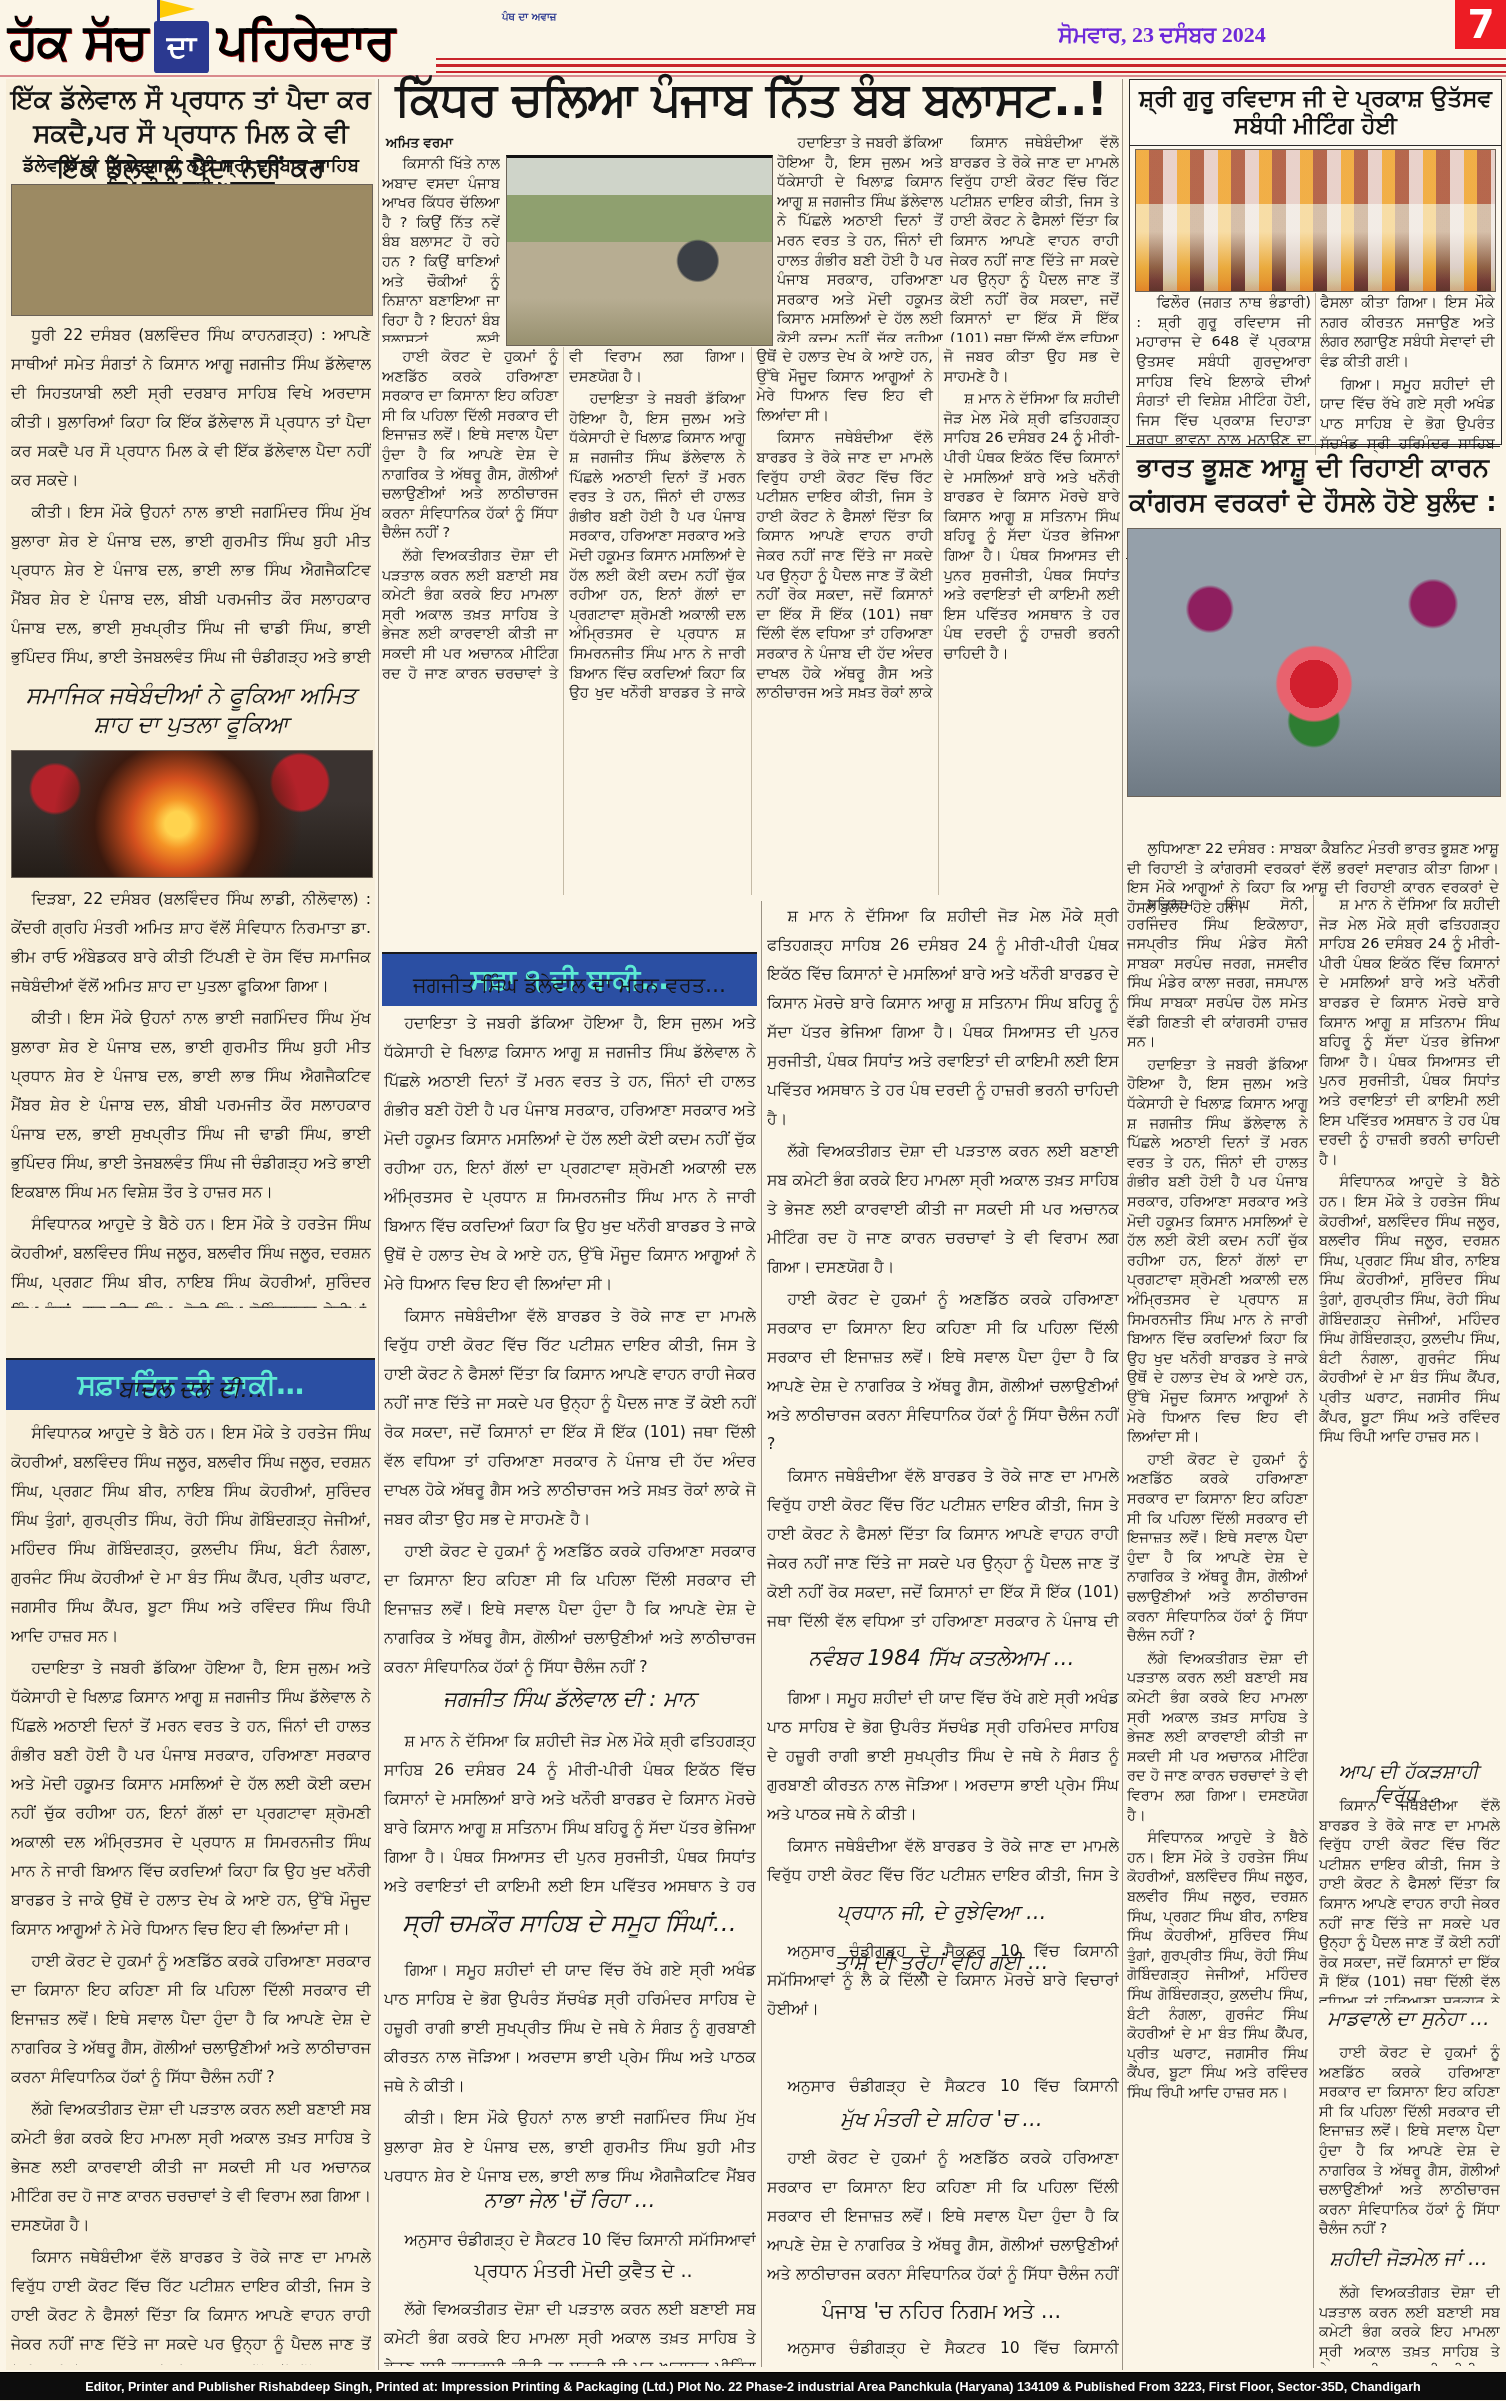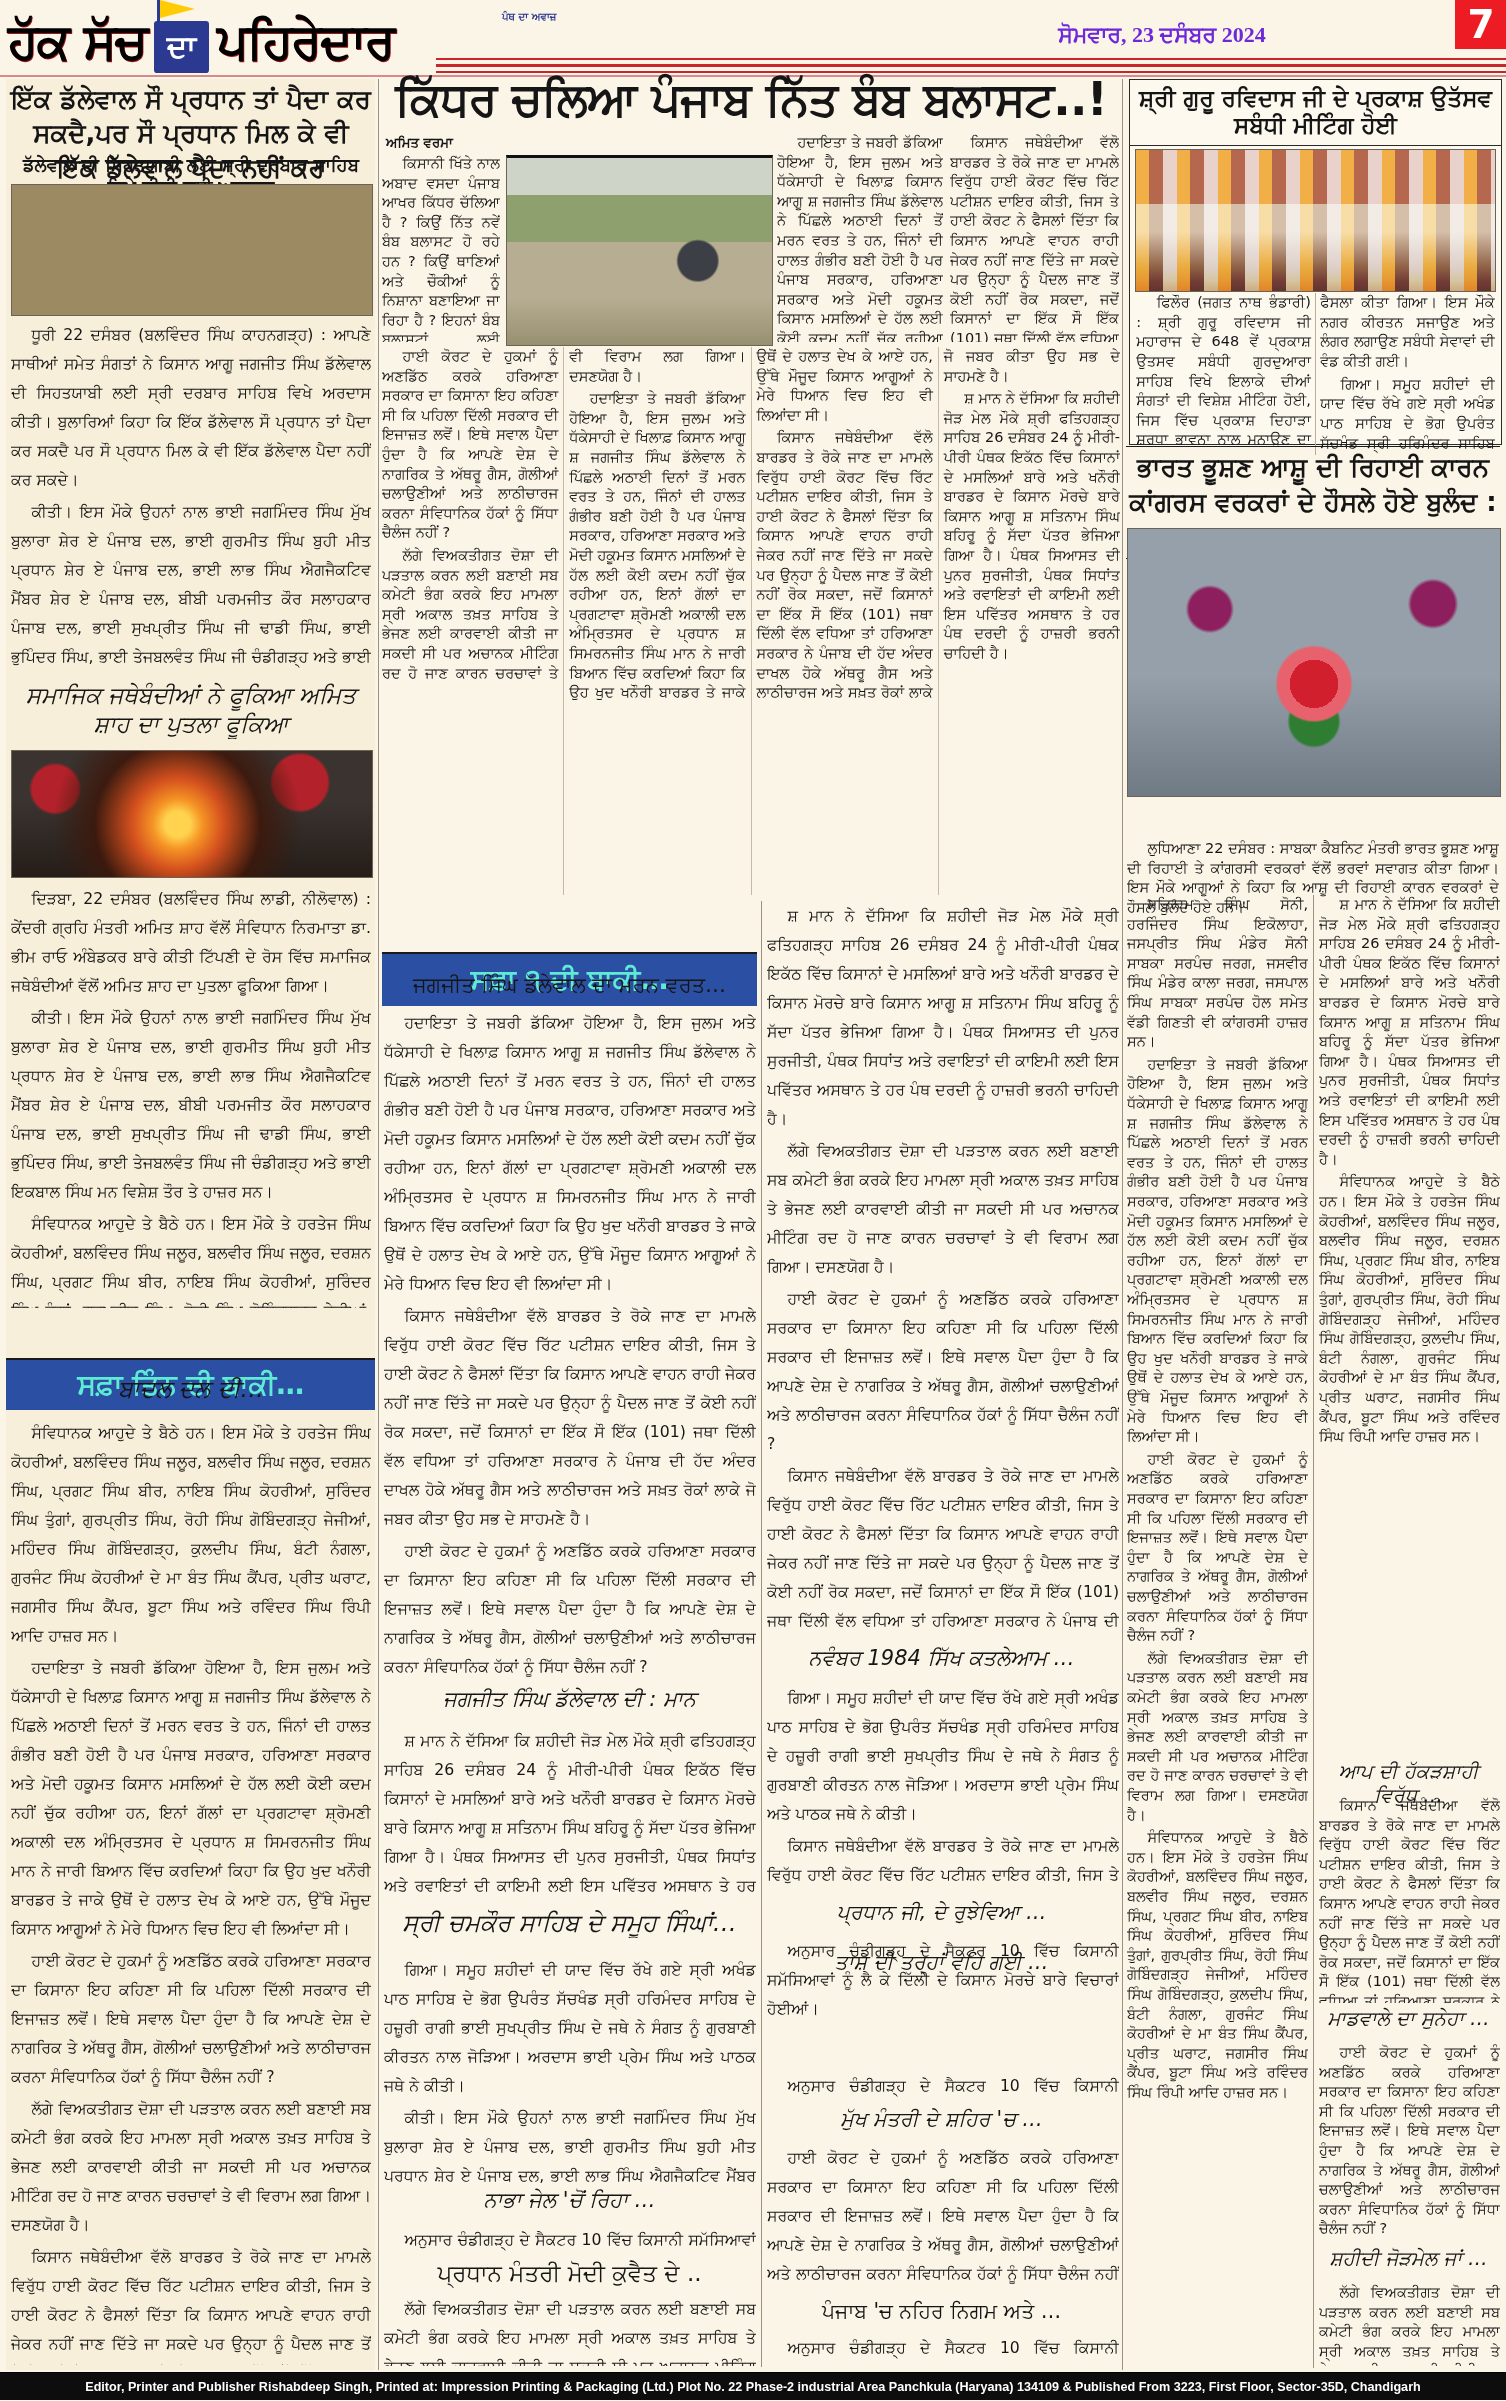--- a/index.html
+++ b/index.html
@@ -167,21 +167,21 @@
     </div>
   <div class="sec-head" style="position:absolute;left:382px;top:1908px;width:375px;font-size:24px">ਸ੍ਰੀ ਚਮਕੌਰ ਸਾਹਿਬ ਦੇ ਸਮੂਹ ਸਿੰਘਾਂ…</div>
   <div class="body-txt" style="position:absolute;left:384px;top:1955px;width:372px;height:228px">
       <p>ਗਿਆ। ਸਮੂਹ ਸ਼ਹੀਦਾਂ ਦੀ ਯਾਦ ਵਿੱਚ ਰੱਖੇ ਗਏ ਸ੍ਰੀ ਅਖੰਡ ਪਾਠ ਸਾਹਿਬ ਦੇ ਭੋਗ ਉਪਰੰਤ ਸੱਚਖੰਡ ਸ੍ਰੀ ਹਰਿਮੰਦਰ ਸਾਹਿਬ ਦੇ ਹਜ਼ੂਰੀ ਰਾਗੀ ਭਾਈ ਸੁਖਪ੍ਰੀਤ ਸਿੰਘ ਦੇ ਜਥੇ ਨੇ ਸੰਗਤ ਨੂੰ ਗੁਰਬਾਣੀ ਕੀਰਤਨ ਨਾਲ ਜੋੜਿਆ। ਅਰਦਾਸ ਭਾਈ ਪ੍ਰੇਮ ਸਿੰਘ ਅਤੇ ਪਾਠਕ ਜਥੇ ਨੇ ਕੀਤੀ।</p>
       <p>ਕੀਤੀ। ਇਸ ਮੌਕੇ ਉਹਨਾਂ ਨਾਲ ਭਾਈ ਜਗਮਿੰਦਰ ਸਿੰਘ ਮੁੱਖ ਬੁਲਾਰਾ ਸ਼ੇਰ ਏ ਪੰਜਾਬ ਦਲ, ਭਾਈ ਗੁਰਮੀਤ ਸਿੰਘ ਬੁਹੀ ਮੀਤ ਪ੍ਰਧਾਨ ਸ਼ੇਰ ਏ ਪੰਜਾਬ ਦਲ, ਭਾਈ ਲਾਭ ਸਿੰਘ ਐਗਜੈਕਟਿਵ ਮੈਂਬਰ ਸ਼ੇਰ ਏ ਪੰਜਾਬ ਦਲ, ਬੀਬੀ ਪਰਮਜੀਤ ਕੌਰ ਸਲਾਹਕਾਰ ਪੰਜਾਬ ਦਲ, ਭਾਈ ਸੁਖਪ੍ਰੀਤ ਸਿੰਘ ਜੀ ਢਾਡੀ ਸਿੰਘ, ਭਾਈ ਭੁਪਿੰਦਰ ਸਿੰਘ, ਭਾਈ ਤੇਜਬਲਵੰਤ ਸਿੰਘ ਜੀ ਚੰਡੀਗੜ੍ਹ ਅਤੇ ਭਾਈ ਇਕਬਾਲ ਸਿੰਘ ਮਨ ਵਿਸ਼ੇਸ਼ ਤੌਰ ਤੇ ਹਾਜ਼ਰ ਸਨ।</p>
     </div>
   <div class="sec-head" style="position:absolute;left:382px;top:2187px;width:375px;font-size:21px">ਨਾਭਾ ਜੇਲ 'ਚੋਂ ਰਿਹਾ …</div>
   <div class="body-txt" style="position:absolute;left:384px;top:2225px;width:372px;height:31px">
       <p>ਅਨੁਸਾਰ ਚੰਡੀਗੜ੍ਹ ਦੇ ਸੈਕਟਰ 10 ਵਿੱਚ ਕਿਸਾਨੀ ਸਮੱਸਿਆਵਾਂ ਨੂੰ ਲੈ ਕੇ ਦਿੱਲੀ ਦੇ ਕਿਸਾਨ ਮੋਰਚੇ ਬਾਰੇ ਵਿਚਾਰਾਂ ਹੋਈਆਂ।</p>
     </div>
-  <div class="sec-head" style="position:absolute;left:382px;top:2259px;width:375px;font-size:23px;font-style:normal">ਪ੍ਰਧਾਨ ਮੰਤਰੀ ਮੋਦੀ ਕੁਵੈਤ ਦੇ ..</div>
+  <div class="sec-head" style="position:absolute;left:396px;top:2259px;width:375px;font-size:19px;font-style:normal">ਪ੍ਰਧਾਨ ਮੰਤਰੀ ਮੋਦੀ ਕੁਵੈਤ ਦੇ ..</div>
   <div class="body-txt" style="position:absolute;left:384px;top:2294px;width:372px;height:72px">
       <p>ਲੱਗੇ ਵਿਅਕਤੀਗਤ ਦੋਸ਼ਾ ਦੀ ਪੜਤਾਲ ਕਰਨ ਲਈ ਬਣਾਈ ਸਬ ਕਮੇਟੀ ਭੰਗ ਕਰਕੇ ਇਹ ਮਾਮਲਾ ਸ੍ਰੀ ਅਕਾਲ ਤਖ਼ਤ ਸਾਹਿਬ ਤੇ ਭੇਜਣ ਲਈ ਕਾਰਵਾਈ ਕੀਤੀ ਜਾ ਸਕਦੀ ਸੀ ਪਰ ਅਚਾਨਕ ਮੀਟਿੰਗ ਰਦ ਹੋ ਜਾਣ ਕਾਰਨ ਚਰਚਾਵਾਂ ਤੇ ਵੀ ਵਿਰਾਮ ਲਗ ਗਿਆ। ਦਸਣਯੋਗ ਹੈ।</p>
     </div>
 
   <div class="body-txt" style="position:absolute;left:767px;top:901px;width:352px;height:738px">
       <p>ਸ਼ ਮਾਨ ਨੇ ਦੱਸਿਆ ਕਿ ਸ਼ਹੀਦੀ ਜੋੜ ਮੇਲ ਮੌਕੇ ਸ਼੍ਰੀ ਫਤਿਹਗੜ੍ਹ ਸਾਹਿਬ 26 ਦਸੰਬਰ 24 ਨੂੰ ਮੀਰੀ-ਪੀਰੀ ਪੰਥਕ ਇਕੱਠ ਵਿੱਚ ਕਿਸਾਨਾਂ ਦੇ ਮਸਲਿਆਂ ਬਾਰੇ ਅਤੇ ਖਨੌਰੀ ਬਾਰਡਰ ਦੇ ਕਿਸਾਨ ਮੋਰਚੇ ਬਾਰੇ ਕਿਸਾਨ ਆਗੂ ਸ਼ ਸਤਿਨਾਮ ਸਿੰਘ ਬਹਿਰੂ ਨੂੰ ਸੱਦਾ ਪੱਤਰ ਭੇਜਿਆ ਗਿਆ ਹੈ। ਪੰਥਕ ਸਿਆਸਤ ਦੀ ਪੁਨਰ ਸੁਰਜੀਤੀ, ਪੰਥਕ ਸਿਧਾਂਤ ਅਤੇ ਰਵਾਇਤਾਂ ਦੀ ਕਾਇਮੀ ਲਈ ਇਸ ਪਵਿੱਤਰ ਅਸਥਾਨ ਤੇ ਹਰ ਪੰਥ ਦਰਦੀ ਨੂੰ ਹਾਜ਼ਰੀ ਭਰਨੀ ਚਾਹਿਦੀ ਹੈ।</p>
       <p>ਲੱਗੇ ਵਿਅਕਤੀਗਤ ਦੋਸ਼ਾ ਦੀ ਪੜਤਾਲ ਕਰਨ ਲਈ ਬਣਾਈ ਸਬ ਕਮੇਟੀ ਭੰਗ ਕਰਕੇ ਇਹ ਮਾਮਲਾ ਸ੍ਰੀ ਅਕਾਲ ਤਖ਼ਤ ਸਾਹਿਬ ਤੇ ਭੇਜਣ ਲਈ ਕਾਰਵਾਈ ਕੀਤੀ ਜਾ ਸਕਦੀ ਸੀ ਪਰ ਅਚਾਨਕ ਮੀਟਿੰਗ ਰਦ ਹੋ ਜਾਣ ਕਾਰਨ ਚਰਚਾਵਾਂ ਤੇ ਵੀ ਵਿਰਾਮ ਲਗ ਗਿਆ। ਦਸਣਯੋਗ ਹੈ।</p>
       <p>ਹਾਈ ਕੋਰਟ ਦੇ ਹੁਕਮਾਂ ਨੂੰ ਅਣਡਿੱਠ ਕਰਕੇ ਹਰਿਆਣਾ ਸਰਕਾਰ ਦਾ ਕਿਸਾਨਾ ਇਹ ਕਹਿਣਾ ਸੀ ਕਿ ਪਹਿਲਾ ਦਿੱਲੀ ਸਰਕਾਰ ਦੀ ਇਜਾਜ਼ਤ ਲਵੋਂ। ਇਥੇ ਸਵਾਲ ਪੈਦਾ ਹੁੰਦਾ ਹੈ ਕਿ ਆਪਣੇ ਦੇਸ਼ ਦੇ ਨਾਗਰਿਕ ਤੇ ਅੱਥਰੂ ਗੈਸ, ਗੋਲੀਆਂ ਚਲਾਉਣੀਆਂ ਅਤੇ ਲਾਠੀਚਾਰਜ ਕਰਨਾ ਸੰਵਿਧਾਨਿਕ ਹੱਕਾਂ ਨੂੰ ਸਿੱਧਾ ਚੈਲੰਜ ਨਹੀਂ ?</p>
       <p>ਕਿਸਾਨ ਜਥੇਬੰਦੀਆ ਵੱਲੋ ਬਾਰਡਰ ਤੇ ਰੋਕੇ ਜਾਣ ਦਾ ਮਾਮਲੇ ਵਿਰੁੱਧ ਹਾਈ ਕੋਰਟ ਵਿੱਚ ਰਿੱਟ ਪਟੀਸ਼ਨ ਦਾਇਰ ਕੀਤੀ, ਜਿਸ ਤੇ ਹਾਈ ਕੋਰਟ ਨੇ ਫੈਸਲਾਂ ਦਿੱਤਾ ਕਿ ਕਿਸਾਨ ਆਪਣੇ ਵਾਹਨ ਰਾਹੀ ਜੇਕਰ ਨਹੀਂ ਜਾਣ ਦਿੱਤੇ ਜਾ ਸਕਦੇ ਪਰ ਉਨ੍ਹਾ ਨੂੰ ਪੈਦਲ ਜਾਣ ਤੋਂ ਕੋਈ ਨਹੀਂ ਰੋਕ ਸਕਦਾ, ਜਦੋਂ ਕਿਸਾਨਾਂ ਦਾ ਇੱਕ ਸੌ ਇੱਕ (101) ਜਥਾ ਦਿੱਲੀ ਵੱਲ ਵਧਿਆ ਤਾਂ ਹਰਿਆਣਾ ਸਰਕਾਰ ਨੇ ਪੰਜਾਬ ਦੀ ਹੱਦ ਅੰਦਰ ਦਾਖਲ ਹੋਕੇ ਅੱਥਰੂ ਗੈਸ ਅਤੇ ਲਾਠੀਚਾਰਜ ਅਤੇ ਸਖ਼ਤ ਰੋਕਾਂ ਲਾਕੇ ਜੋ ਜਬਰ ਕੀਤਾ ਉਹ ਸਭ ਦੇ ਸਾਹਮਣੇ ਹੈ।</p>
     </div>

